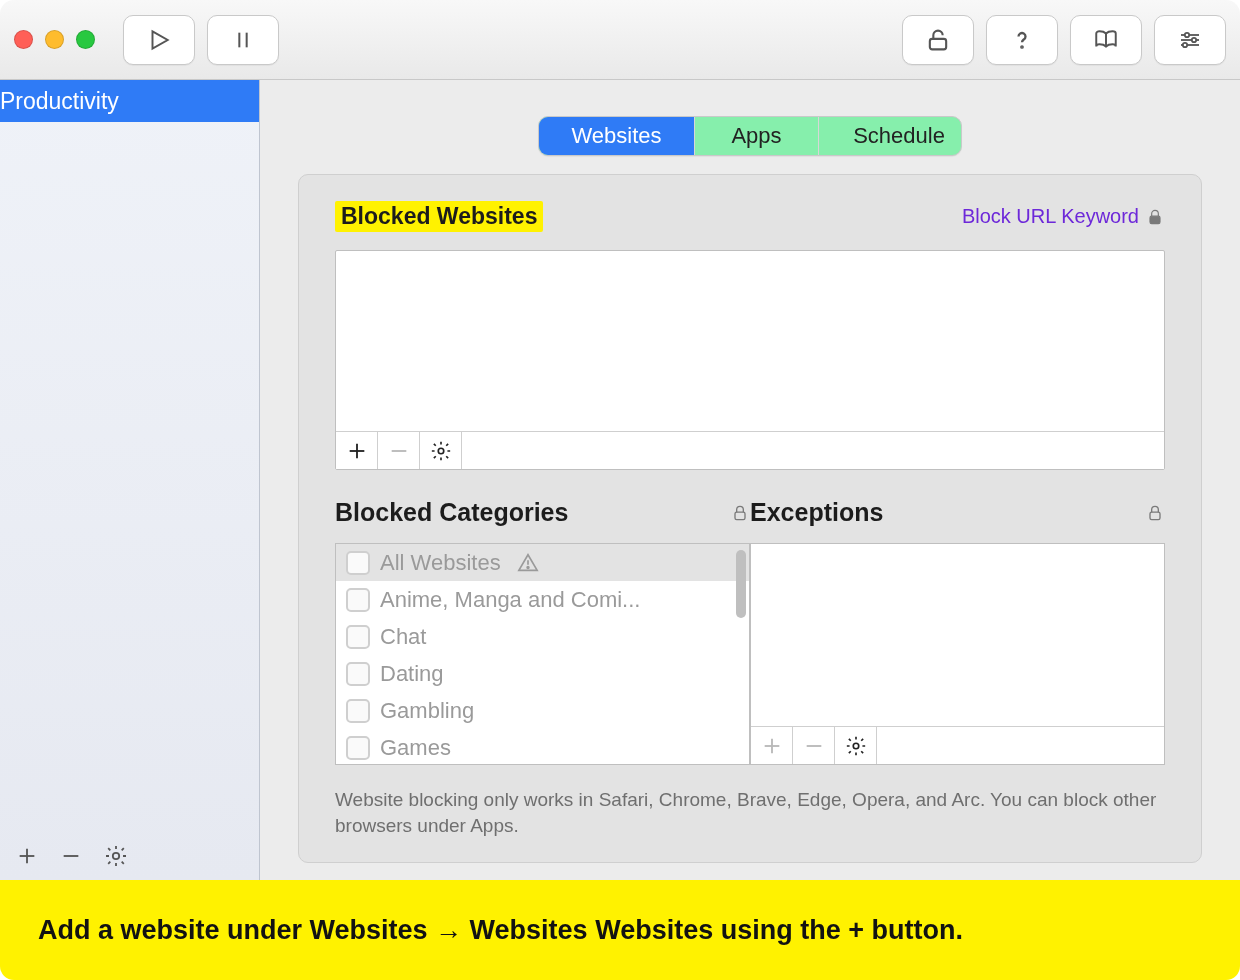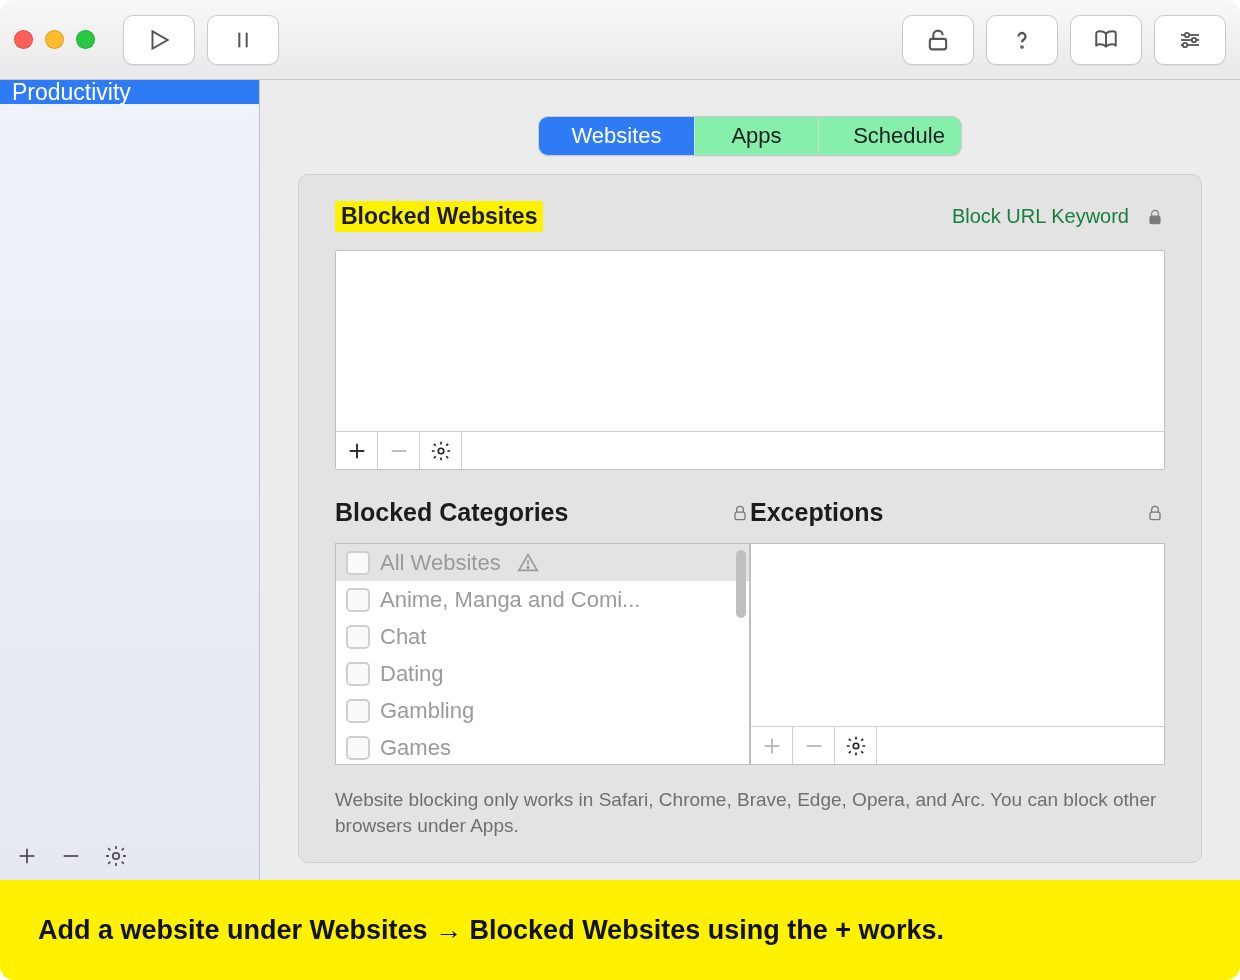--- a/index.html
+++ b/index.html
@@ -51,24 +51,23 @@
     display: flex;
     height: 800px; 
   }
   .sidebar {
     width: 260px;
     background: linear-gradient(#eff2f8, #e6e9f1);
     border-right: 1px solid #bfc5d0;
     position: relative;
   }
   .sidebar-item {
-    height: 24px;
-    display: flex;
-    align-items: center;
-    padding-left: 12px;
+    height: 42px;
+    display: flex;
+    align-items: center;
     font-size: 23px;
     color: #222;
   }
   .sidebar-item.active {
     background: #2f7bf6;
     color: #fff;
   }
   .sidebar-footer {
     position: absolute;
     bottom: 12px;
@@ -122,22 +121,22 @@
     justify-content: space-between;
     margin-bottom: 18px;
   }
   .section-title {
     font-size: 23px;
     font-weight: 700;
     color: #1c1c1c;
   }
   .highlight { background: #fff200; padding: 2px 6px; display: inline-block; border-radius: 2px;}
   .url-keyword {
-    display: flex; align-items: center; gap: 16px;
-    font-size: 20px; color: #15803d;
+    display: flex; align-items: center; gap: 6px;
+    font-size: 20px; color: #6d28d9;
   }
   .listbox {
     background: #fff;
     border: 1px solid #bfbfbf;
     border-radius: 2px;
   }
   .listbox-body { min-height: 180px; }
   .listbox-toolbar {
     display: flex;
     border-top: 1px solid #cfcfcf;
@@ -426,14 +425,14 @@
           </div>
         </div>
       </div>
 
       <div class="note">Website blocking only works in Safari, Chrome, Brave, Edge, Opera, and Arc. You can block other browsers under Apps.</div>
     </div>
   </div>
 </div>
 
 <div class="banner">
-  <span>Add a website under Websites → Blocked Websites using the + works.</span>
+  <span>Add a website under Websites → Websites Websites using the + button.</span>
 </div>
 
 </body></html>

